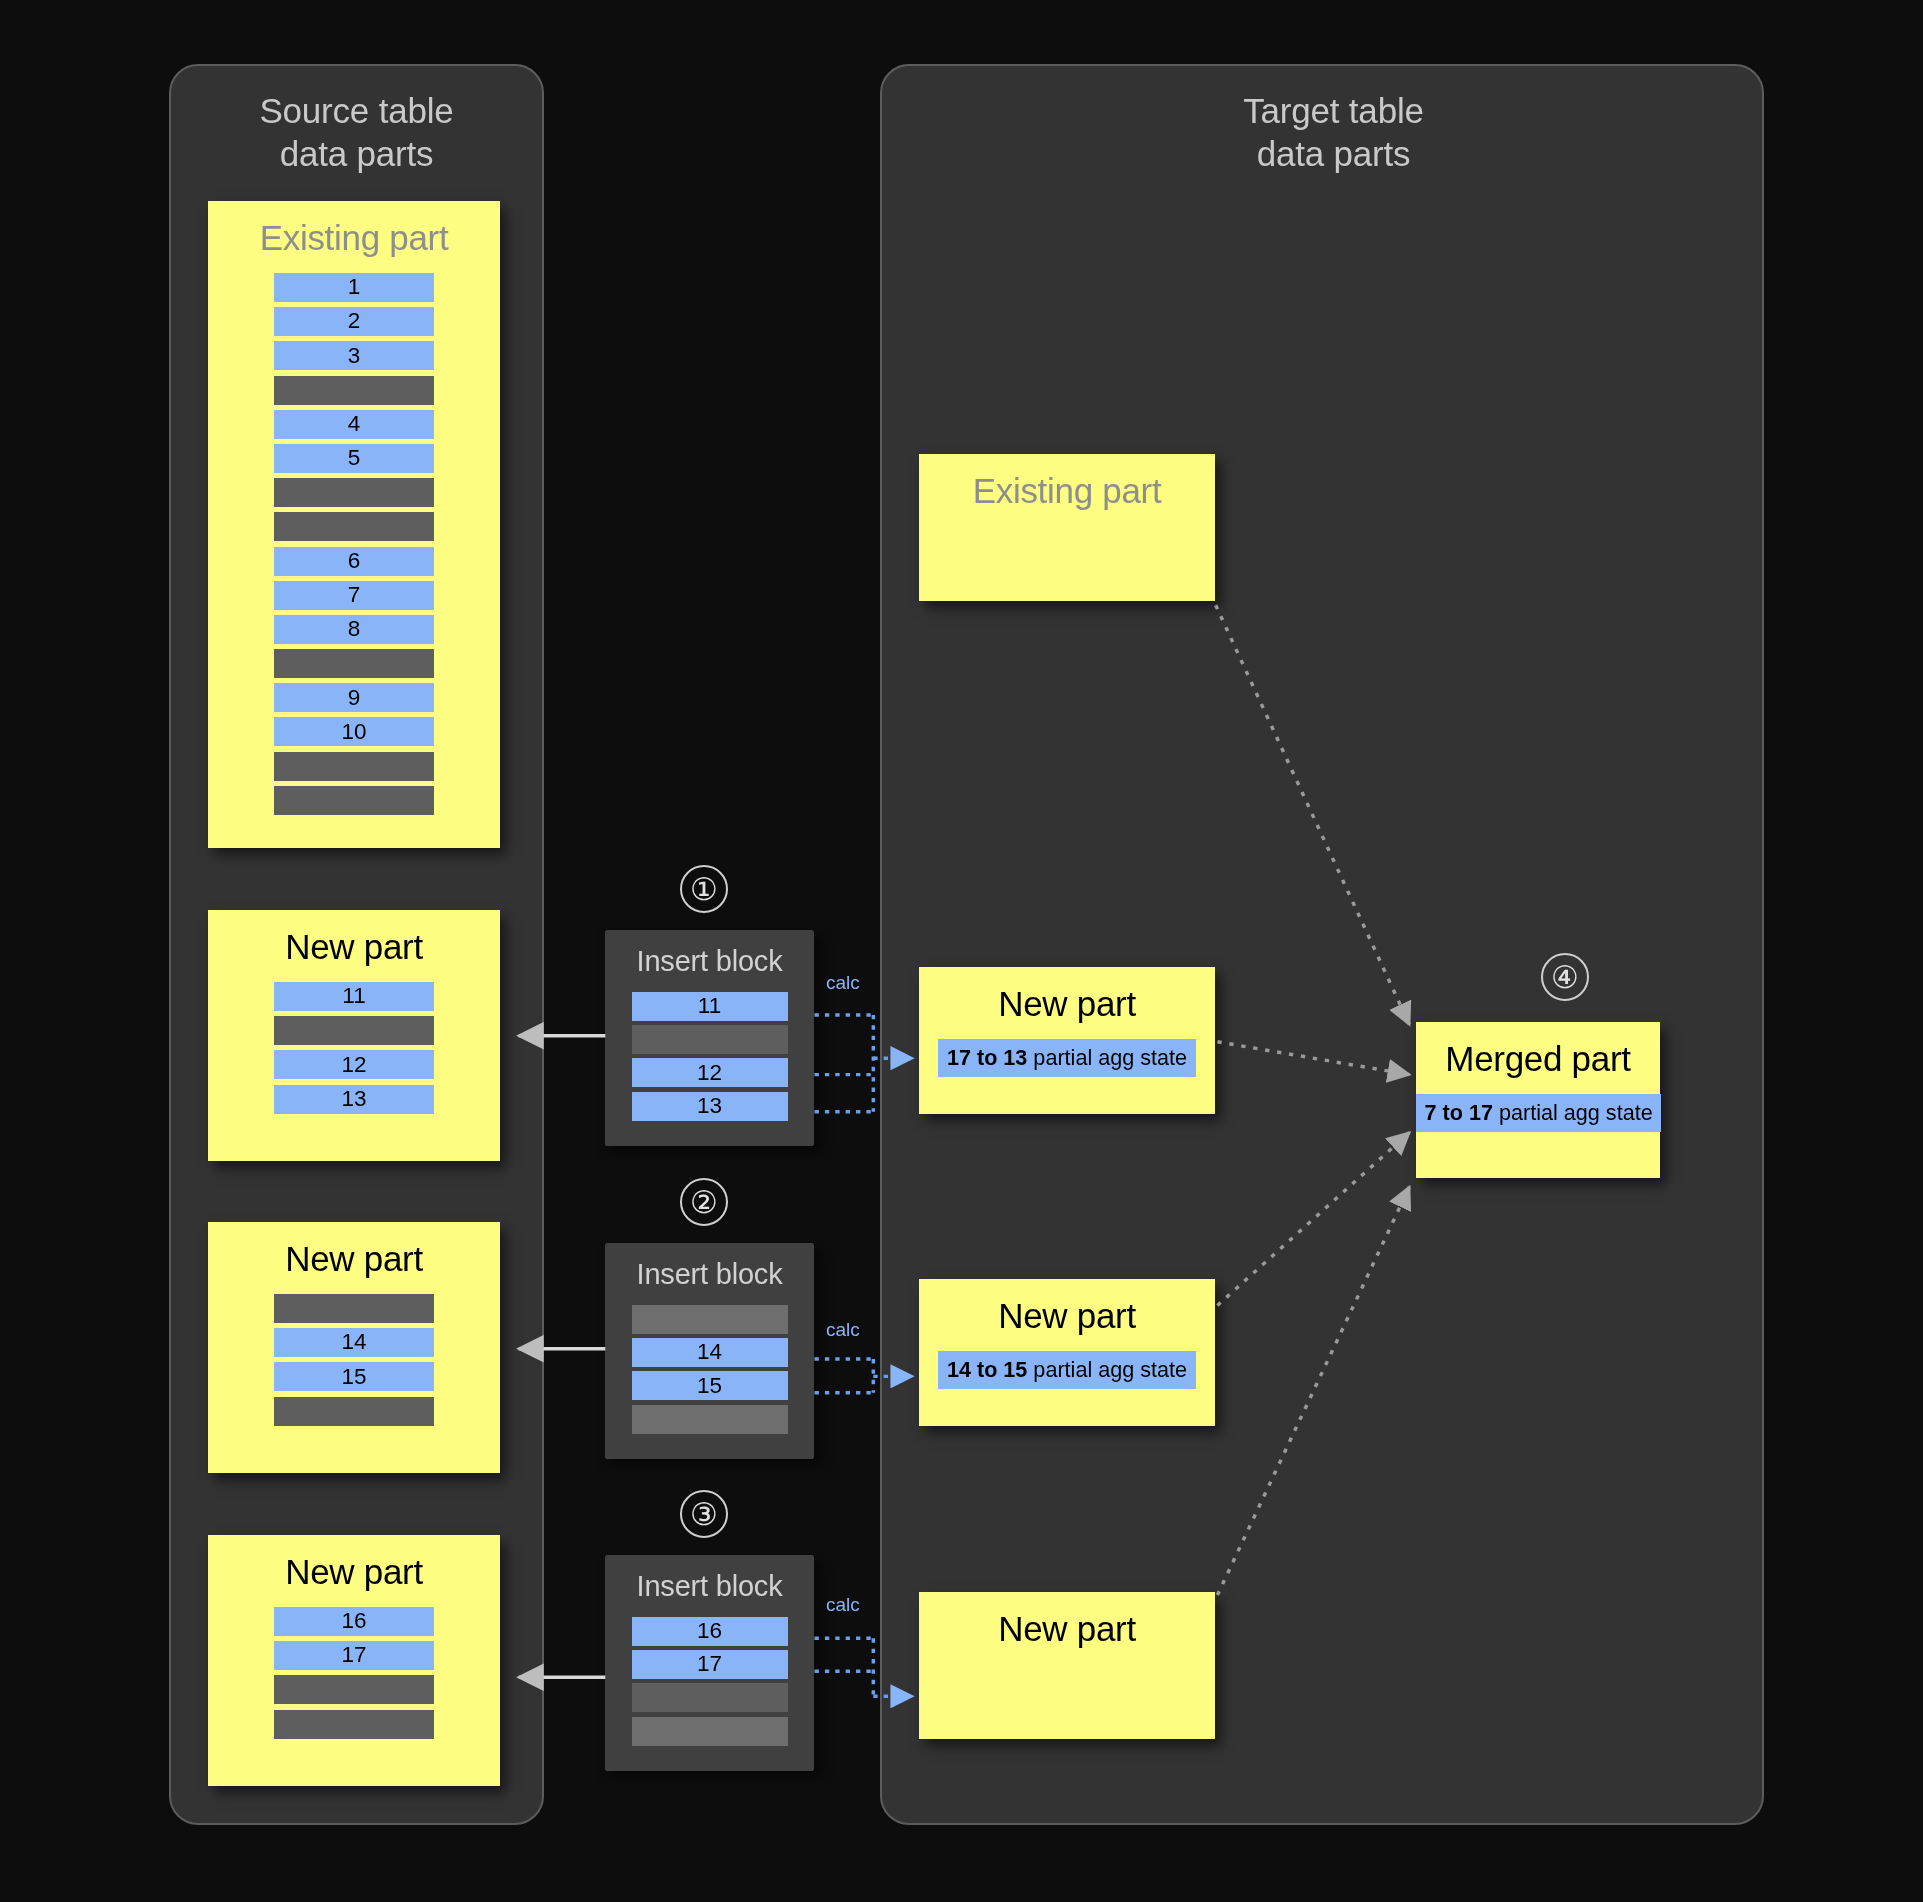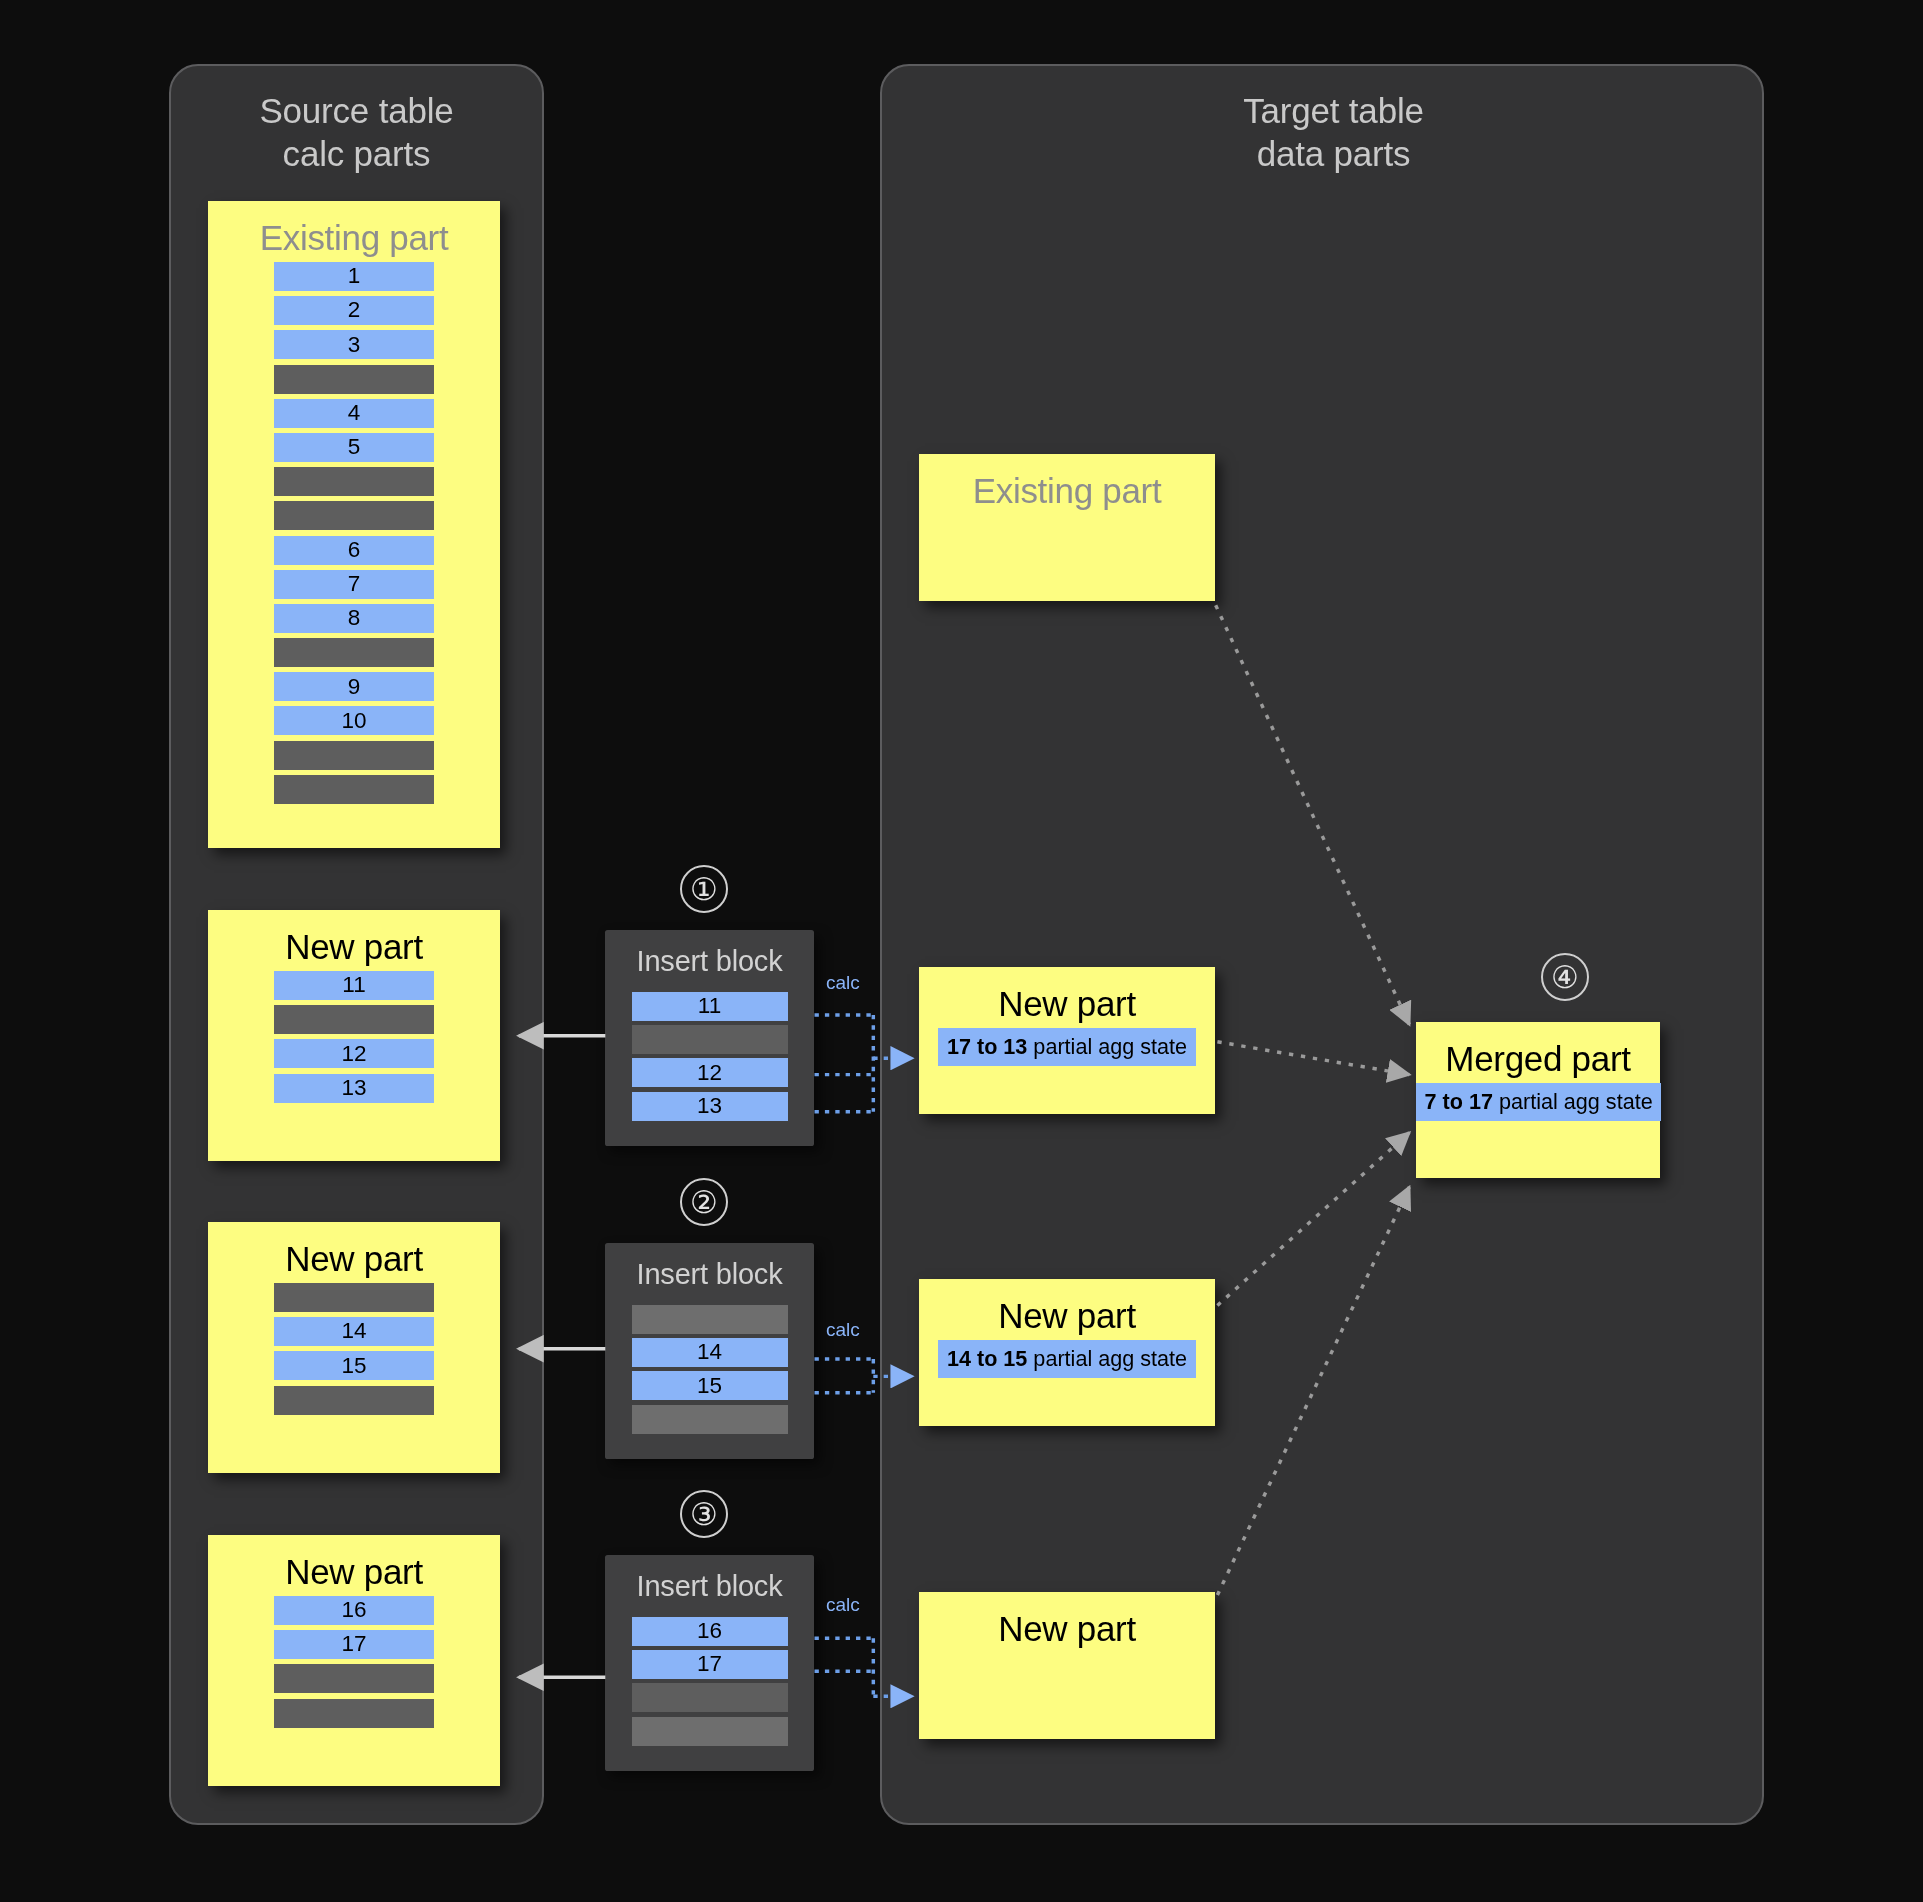--- a/index.html
+++ b/index.html
@@ -41,21 +41,21 @@
   .part {
     position: absolute;
     background: #fdfd81;
     box-shadow: 6px 7px 12px rgba(0,0,0,0.55);
   }
   .part-title {
     text-align: center;
     font-size: 35px;
     line-height: 1;
     padding-top: 19px;
-    padding-bottom: 7px;
+    padding-bottom: 18px;
     color: #000;
     letter-spacing: -0.3px;
   }
   .part-title.muted { color: #8e8e8e; }
 
   
   .rows { padding: 0 0 0 0; }
   .row {
     height: 29px;
     margin: 0 auto 5.2px auto;
@@ -140,21 +140,21 @@
     left: 0; top: 0;
     width: 1923px; height: 1902px;
     pointer-events: none;
   }
 </style>
 </head>
 <body>
 
 <div class="panel" id="source-panel">
   <div class="panel-title">Source table
-calc parts</div>
+data parts</div>
 </div>
 
 <div class="part" id="src-existing" style="left:208px; top:201px; width:292px; height:647px;">
   <div class="part-title muted">Existing part</div>
   <div class="rows" id="src-existing-rows">
       <div class="row blue" style="width: 160px;">1</div>
       <div class="row blue" style="width: 160px;">2</div>
       <div class="row blue" style="width: 160px;">3</div>
       <div class="row gap" style="width: 160px;"></div>
       <div class="row blue" style="width: 160px;">4</div>

